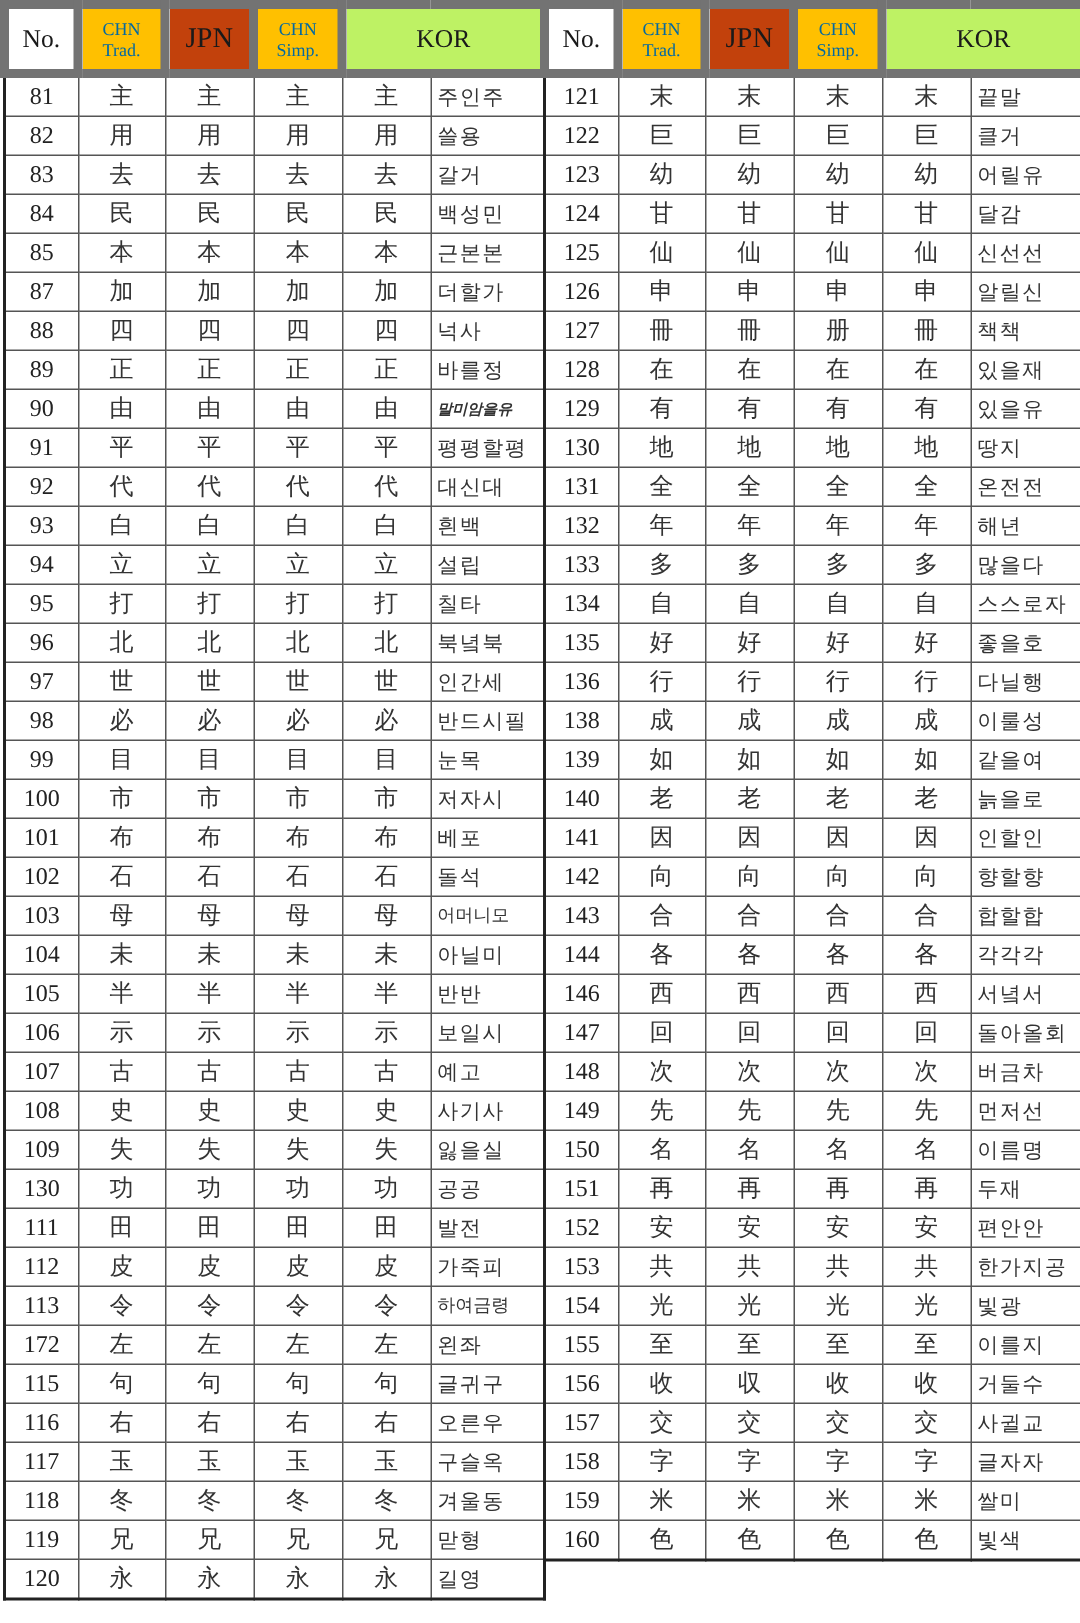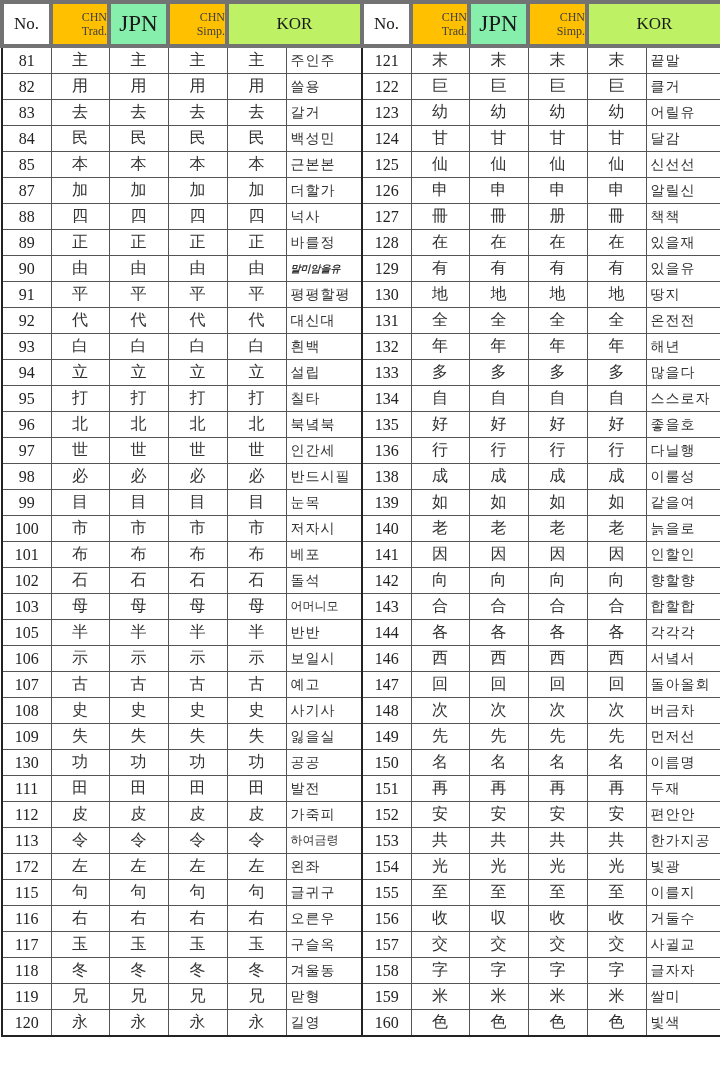--- a/index.html
+++ b/index.html
@@ -1,24 +1,24 @@
 <!DOCTYPE html>
 <html><head>
   <meta charset="utf-8">
   <style>
     html, body { margin: 0; padding: 0; background: #ffffff; }
     body { width: 720px; height: 1082px; overflow: hidden; font-family: "DejaVu Serif", "Liberation Serif", serif; color: #1a1a1a; }
     .sheet { position: absolute; left: 0; top: 0; width: 720px; height: 1082px; display: flex; }
     .panel { width: 360px; height: 1082px; position: relative; }
     table { border-collapse: collapse; table-layout: fixed; width: 360px; }
     th, td { border: 1px solid #555; padding: 0; text-align: center; vertical-align: middle; overflow: hidden; white-space: nowrap; }
-    thead th { height: 40px; border: 4px solid #737373; font-weight: normal; font-family: "Liberation Serif", serif; }
+    thead th { height: 40px; border: 6px solid #737373; font-weight: normal; font-family: "Liberation Serif", serif; }
     th.no { background: #ffffff; font-size: 17px; }
-    th.chn { background: #ffc000; font-size: 12px; line-height: 14px; color: #404040; text-align: right; }
-    th.jpn { background: #86efac; font-size: 23px; }
+    th.chn { background: #ffc000; font-size: 12px; line-height: 14px; color: #0369a1; }
+    th.jpn { background: #c2410c; font-size: 19px; }
     th.kor { background: #bef264; font-size: 17px; }
     tbody td { height: 25px; font-size: 15px; }
     td.num { font-family: "Liberation Serif", serif; font-size: 16px; color: #222; }
     td.han { font-family: "DejaVu Sans", sans-serif; font-size: 16px; color: #333; }
     td.mean { text-align: left; padding-left: 4px; font-family: "DejaVu Sans", sans-serif; font-size: 14px; color: #333; letter-spacing: 1px; }
     td.mean.bold { font-weight: bold; font-size: 10px; letter-spacing: 0; font-style: italic; }
     td.mean.small { font-size: 12px; letter-spacing: 0; }
     .panel table { border-left: 2px solid #222; border-right: 2px solid #222; border-bottom: 2px solid #222; }
   </style>
 </head>
@@ -215,20 +215,28 @@
           </tr>
           <tr>
             <td class="num">103</td>
             <td class="han">母</td>
             <td class="han">母</td>
             <td class="han">母</td>
             <td class="han">母</td>
             <td class="mean small">어머니모</td>
           </tr>
           <tr>
+            <td class="num">104</td>
+            <td class="han">未</td>
+            <td class="han">未</td>
+            <td class="han">未</td>
+            <td class="han">未</td>
+            <td class="mean">아닐미</td>
+          </tr>
+          <tr>
             <td class="num">105</td>
             <td class="han">半</td>
             <td class="han">半</td>
             <td class="han">半</td>
             <td class="han">半</td>
             <td class="mean">반반</td>
           </tr>
           <tr>
             <td class="num">106</td>
             <td class="han">示</td>

